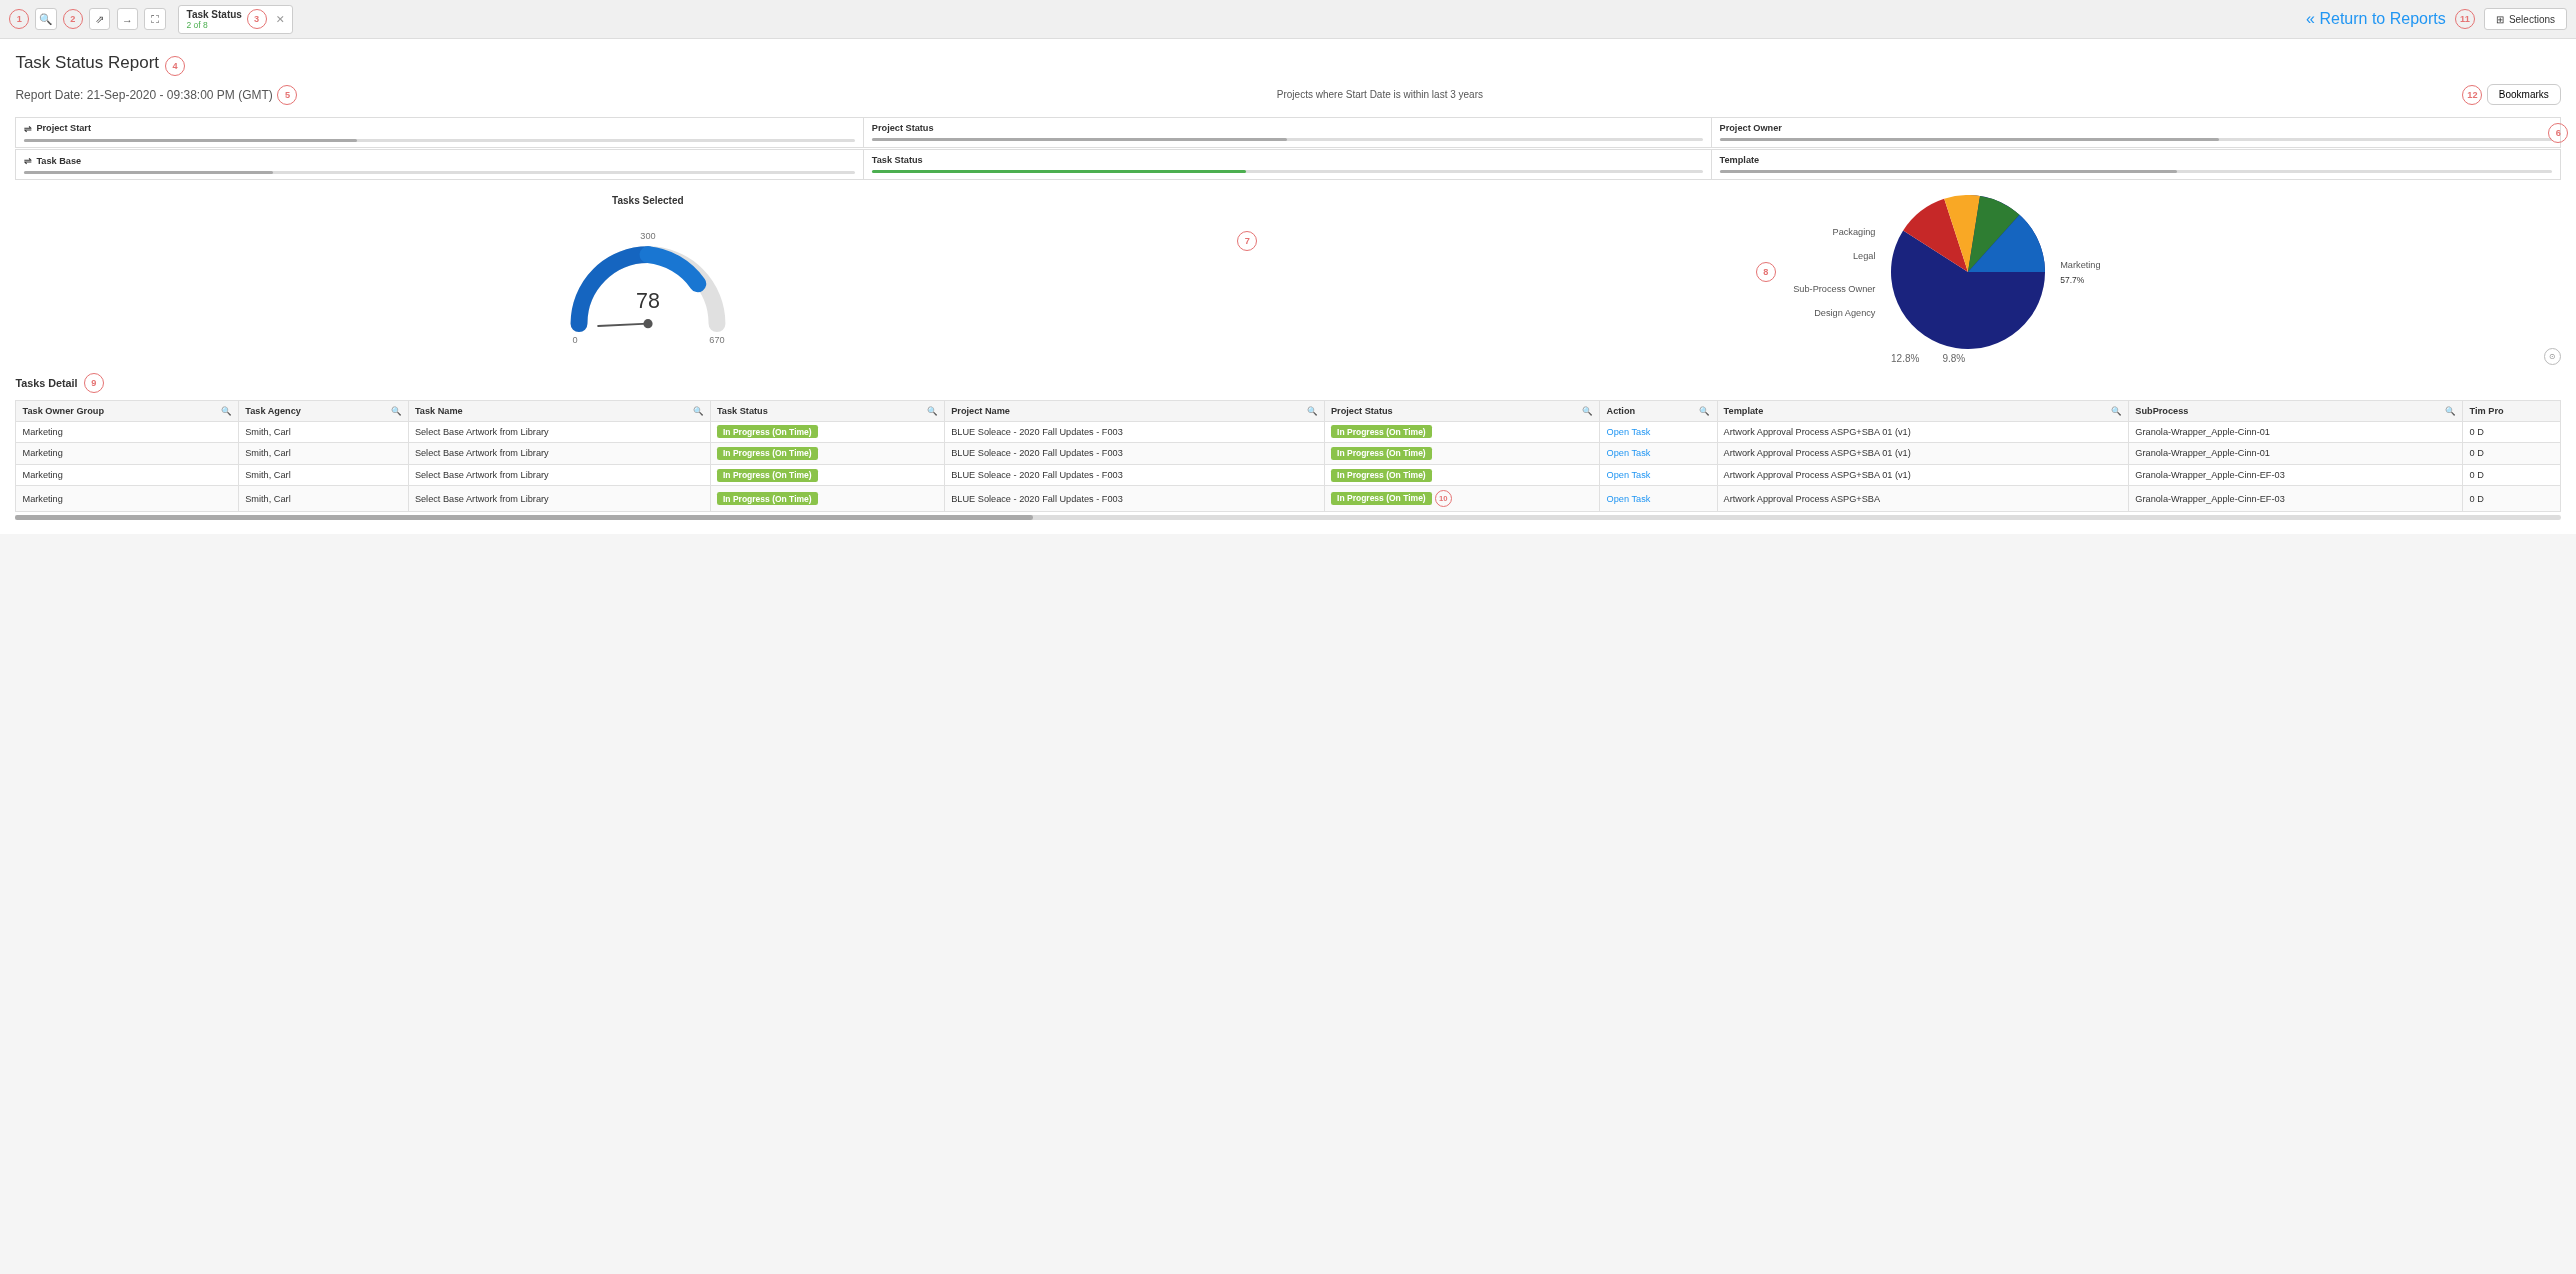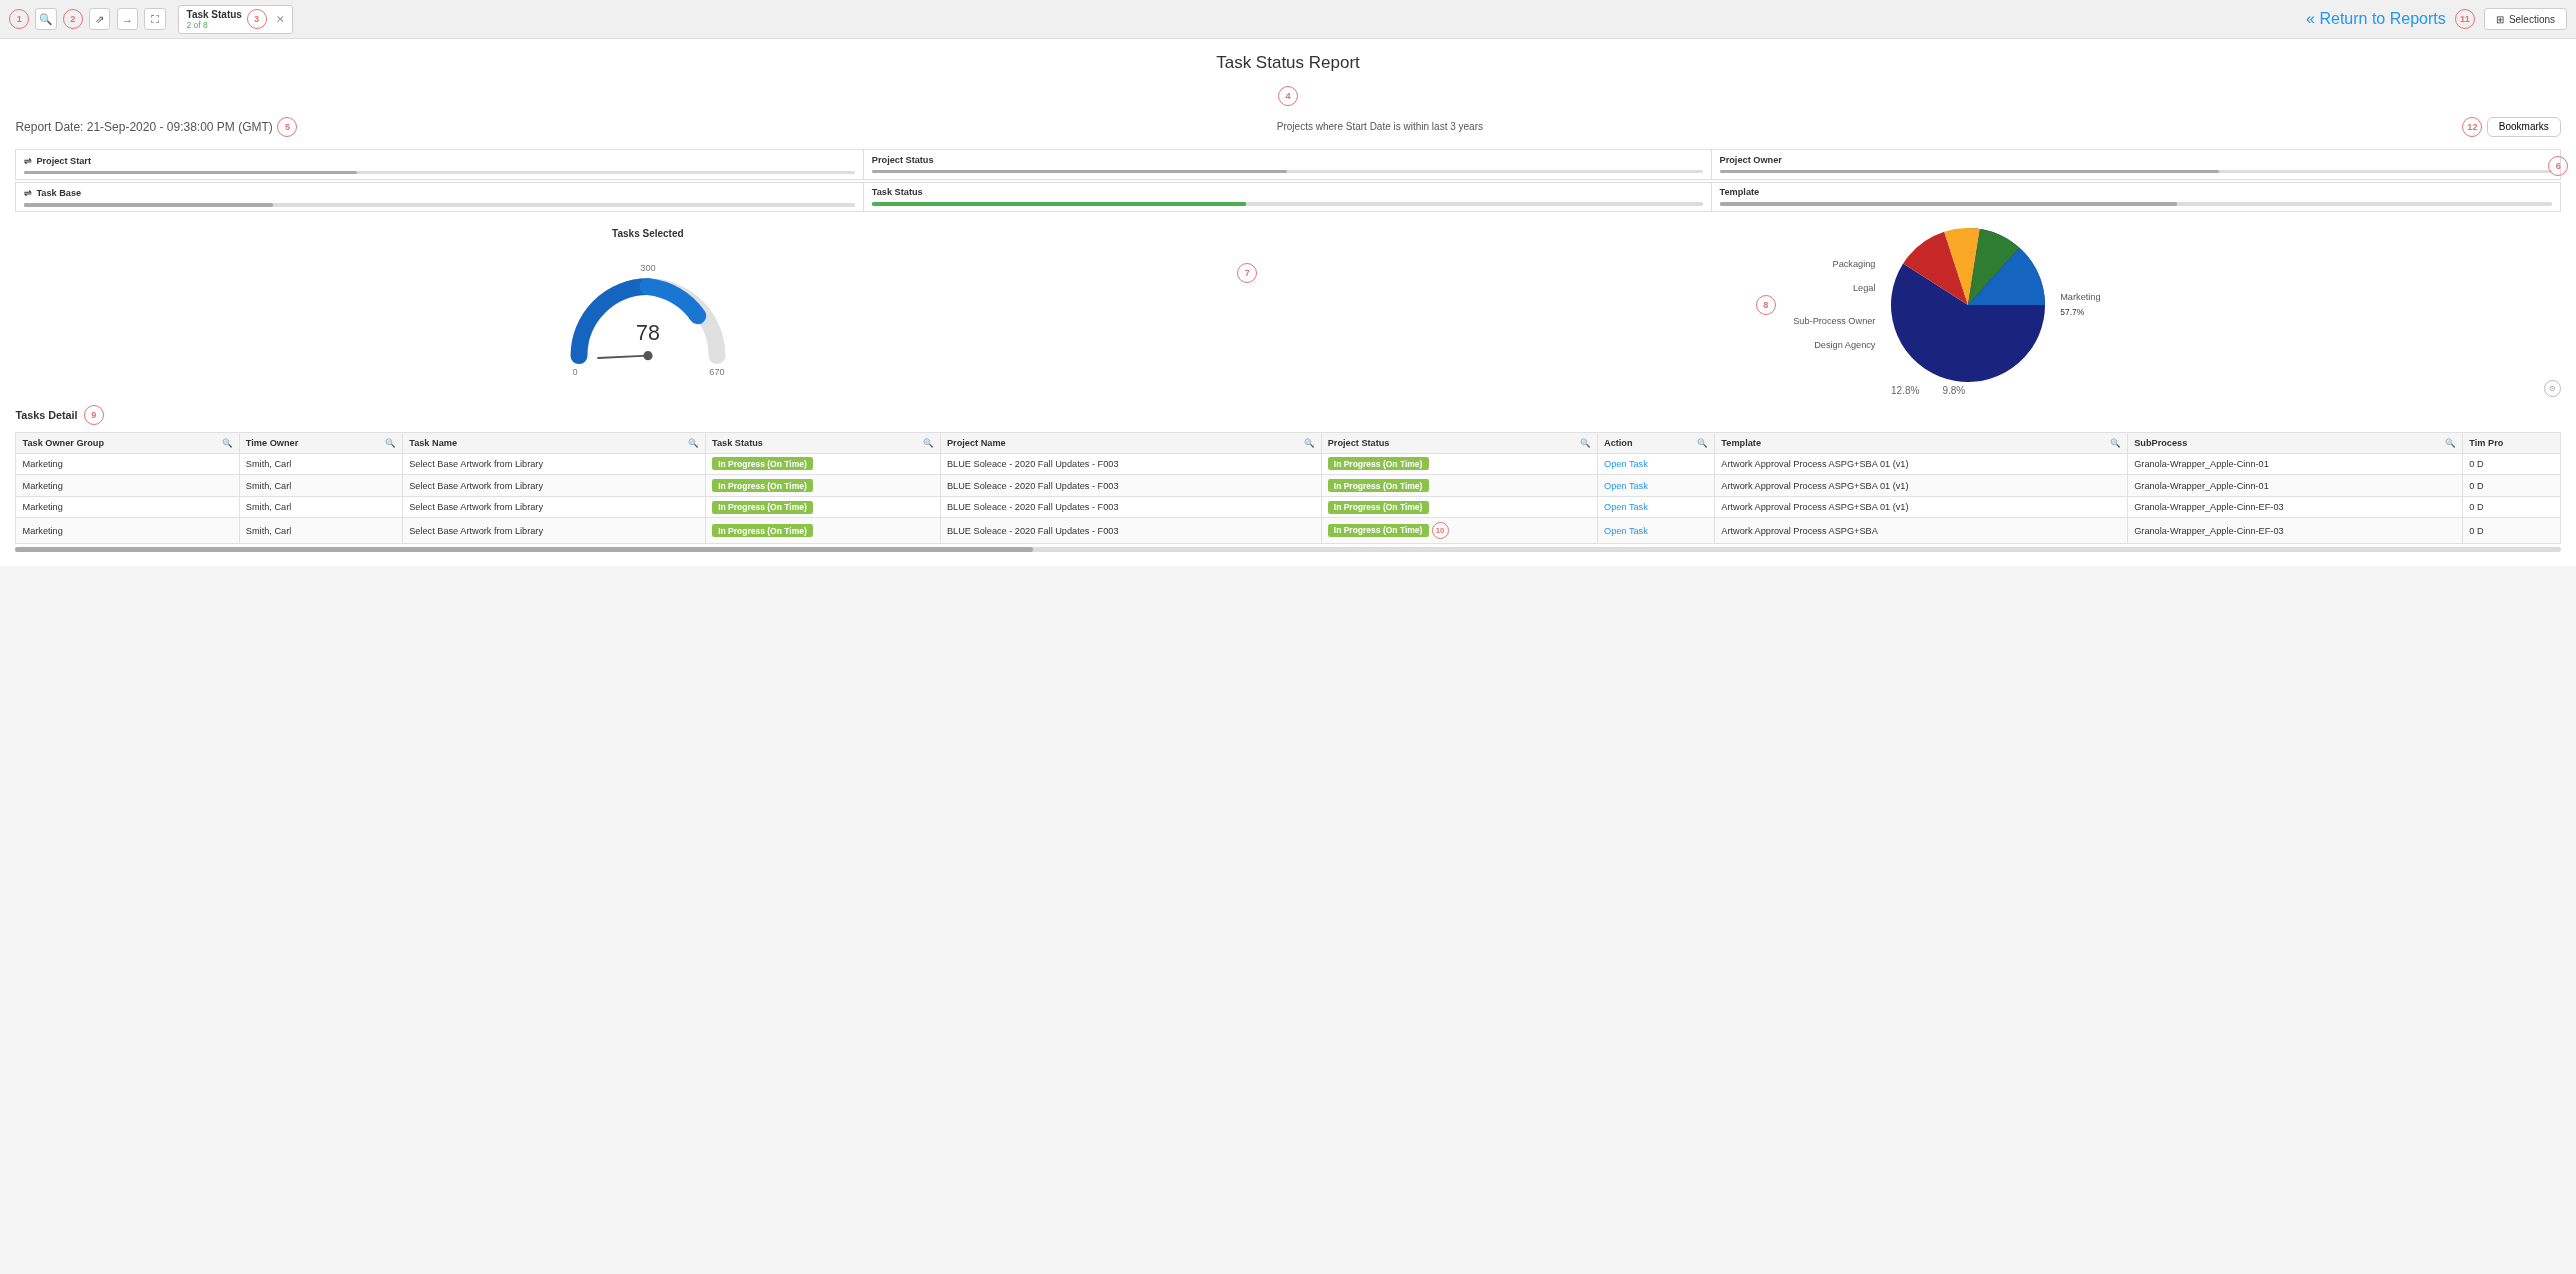--- a/index.html
+++ b/index.html
@@ -93,21 +93,21 @@
     <span class="annotation">11</span>
     <div class="selections-btn">
       <span>⊞</span>
       <span>Selections</span>
     </div>
   </div>
 </div>
 
 <div class="main">
 
-  <div style="display:flex; align-items:center; gap:6.1px; margin-bottom:11px;flex-direction:column;">
+  <div style="display:flex; align-items:center; gap:6.1px; margin-bottom:5px;">
     <h1 class="report-title">Task Status Report</h1>
     <span class="annotation">4</span>
   </div>
 
   <div class="report-meta">
     <div style="display:flex;align-items:center;gap:4.6px;">
       <span class="report-date">Report Date: 21-Sep-2020 - 09:38:00 PM (GMT)</span>
       <span class="annotation">5</span>
     </div>
     <span class="report-filter">Projects where Start Date is within last 3 years</span>
@@ -263,21 +263,21 @@
       <thead>
         <tr>
           <th>
             <div class="th-inner">
               <span>Task Owner Group</span>
               <span class="search-icon">🔍</span>
             </div>
           </th>
           <th>
             <div class="th-inner">
-              <span>Time Owner</span>
+              <span>Task Agency</span>
               <span class="search-icon">🔍</span>
             </div>
           </th>
           <th>
             <div class="th-inner">
               <span>Task Name</span>
               <span class="search-icon">🔍</span>
             </div>
           </th>
           <th>

